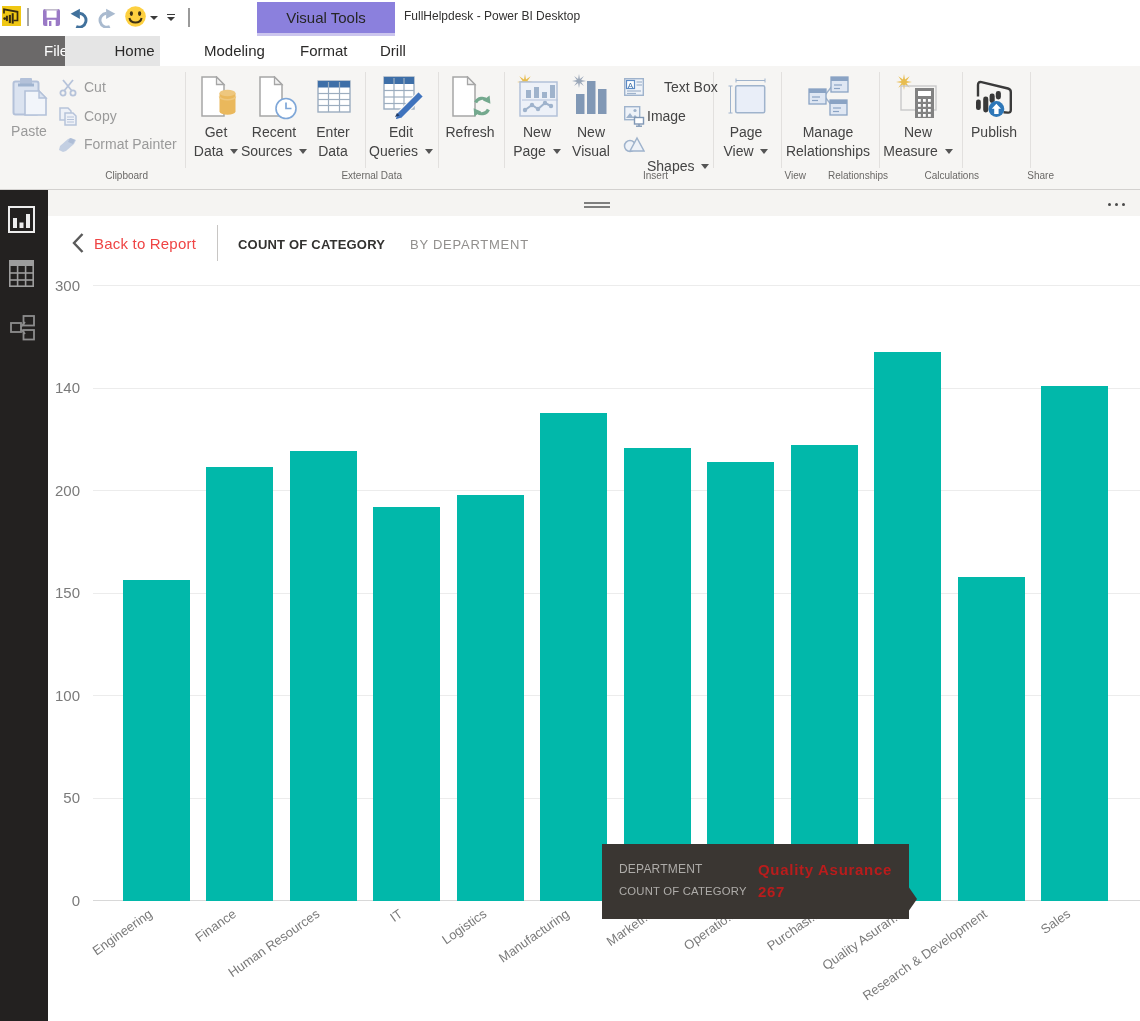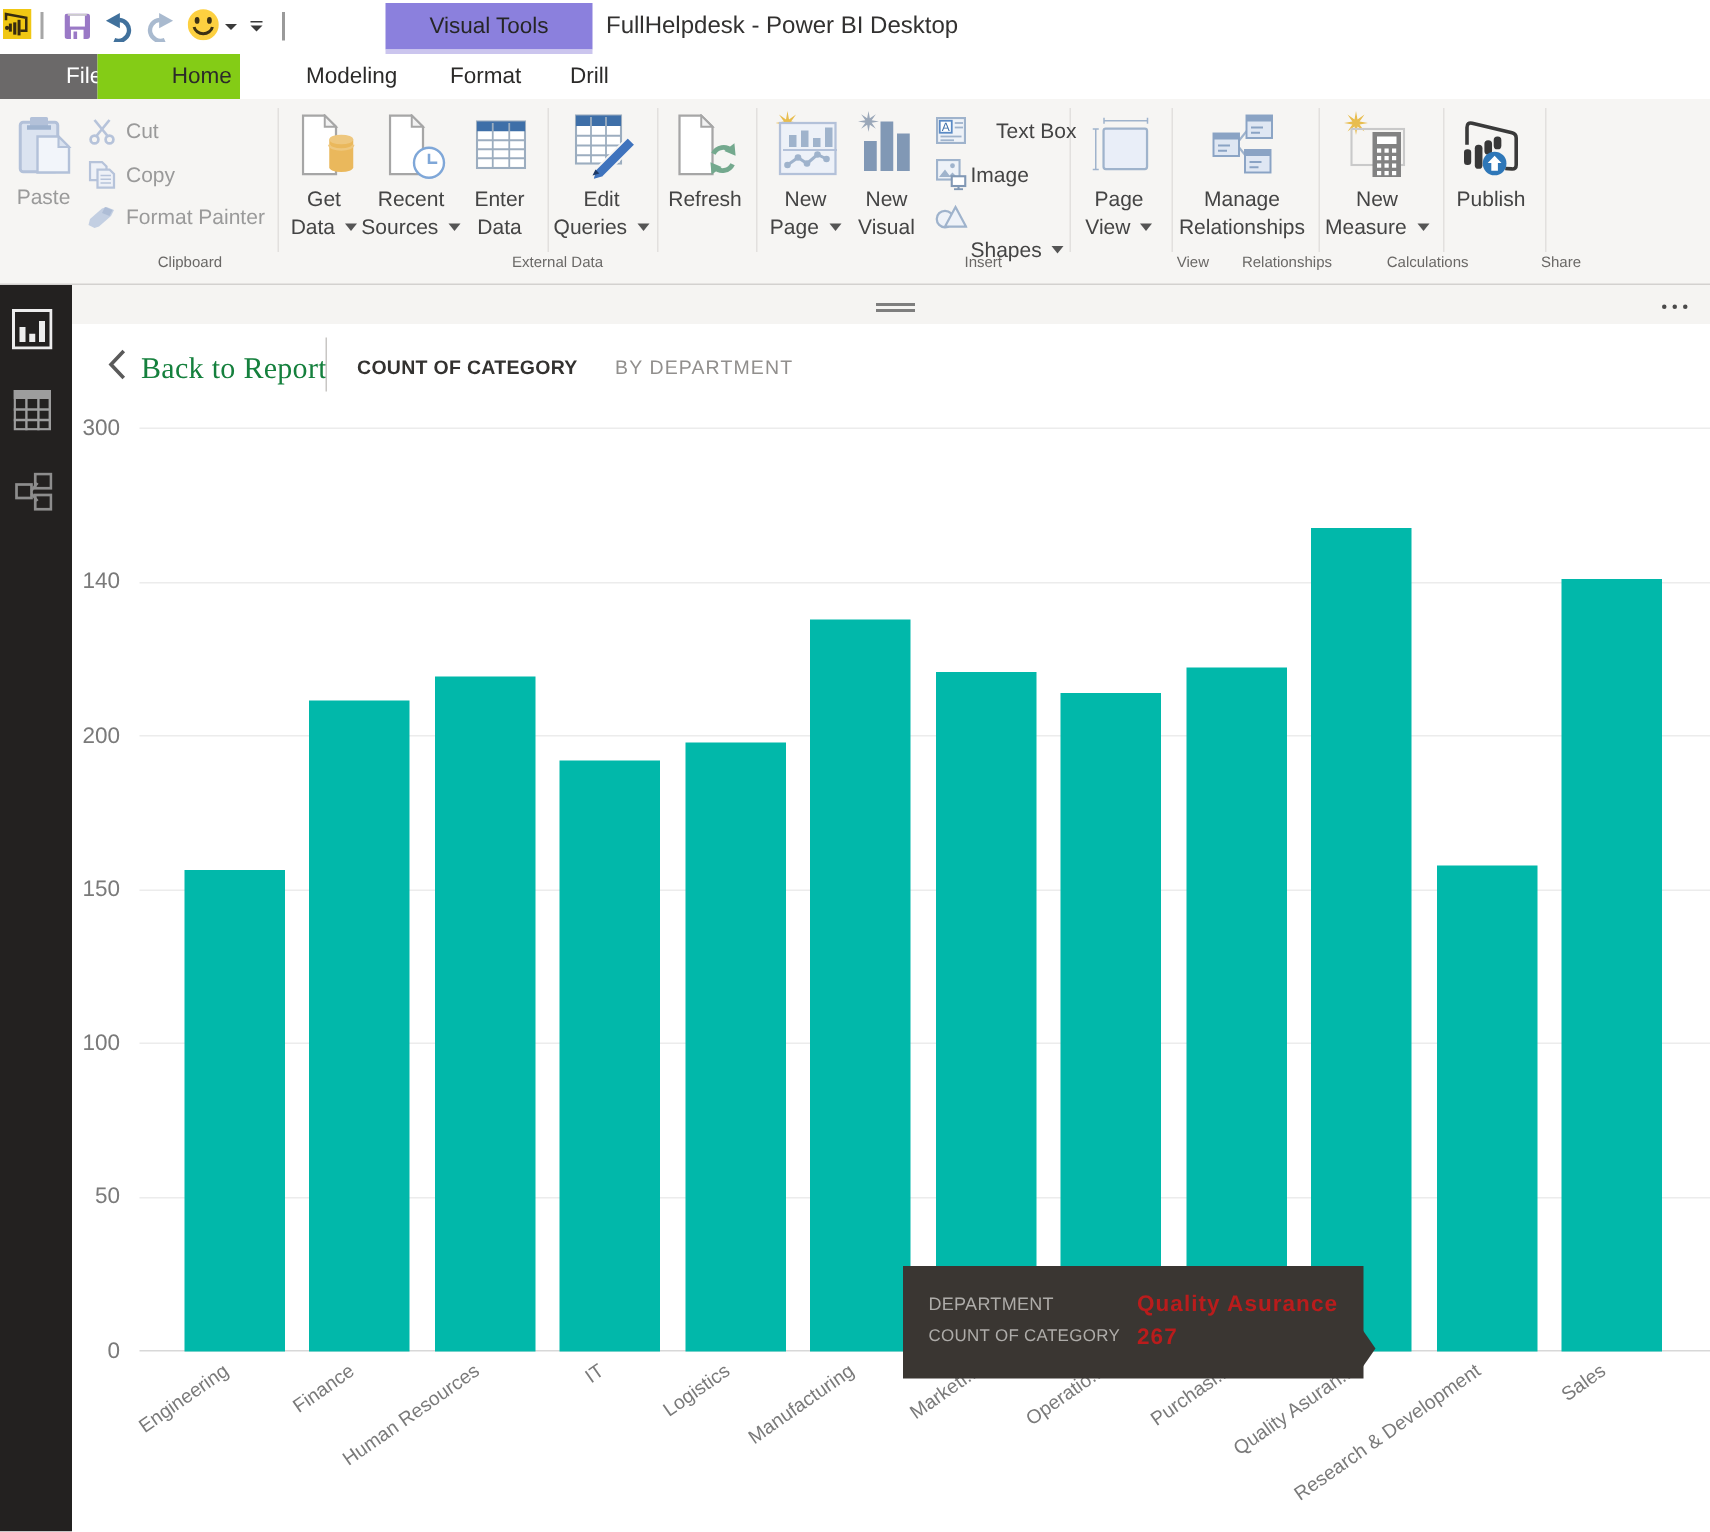--- a/index.html
+++ b/index.html
@@ -6,48 +6,48 @@
 html,body { width:1140px; height:1021px; overflow:hidden; background:#fff;
   font-family:"Liberation Sans", sans-serif; }
 .abs { position:absolute; }
 #stage { position:relative; width:1140px; height:1021px; background:#fff; }
 
 
 #titlebar { position:absolute; left:0; top:0; width:1140px; height:36px; background:#fff; }
 #vtools { position:absolute; left:257px; top:2px; width:138px; height:31px; background:#8b80dd;
   color:#262626; font-size:15px; text-align:center; line-height:31px; }
 #vtools-strip { position:absolute; left:257px; top:33px; width:138px; height:4px; background:#cbc5ee; }
-#apptitle { position:absolute; left:404px; top:9px; font-size:16px; color:#323130; }
+#apptitle { position:absolute; left:404px; top:9px; font-size:12px; color:#323130; }
 
 
 #tabrow { position:absolute; left:0; top:36px; width:1140px; height:30px; background:#fff; }
 .tab { position:absolute; top:0; height:30px; font-size:15px; color:#2b2a29; text-align:center; line-height:29px;padding-left:44px; }
 #tab-file { left:0; width:65px; background:#6b6969; color:#fff; }
-#tab-home { left:65px; width:95px; background:#84cc16; }
+#tab-home { left:65px; width:95px; background:#e5e5e5; }
 #tab-modeling { left:160px; width:96px; }
 #tab-format { left:256px; width:80px; }
 #tab-drill { left:336px; width:59px; }
 
 
 #ribbon { position:absolute; left:0; top:66px; width:1140px; height:124px; background:#f6f5f3;
   border-bottom:1px solid #d3d1cf; }
 .rsep { position:absolute; top:6px; width:1px; height:96px; background:#e2e0de; }
 .rlabel { position:absolute; top:104px; font-size:10px; color:#6a6866; text-align:right; width:120px; }
 .btxt { position:absolute; font-size:14px; color:#444; text-align:center; line-height:19px; white-space:nowrap; }
 .btxt-dis { color:#9a9a9a; }
 .caret { display:inline-block; width:0; height:0; border-left:4px solid transparent;
   border-right:4px solid transparent; border-top:5px solid #555; vertical-align:middle; margin-left:3px; margin-bottom:2px;}
 
 
 #sidebar { position:absolute; left:0; top:190px; width:48px; height:831px; background:#232120; }
 #handlebar { position:absolute; left:48px; top:190px; width:1092px; height:26px; background:#f5f4f2; }
 #chartpanel { position:absolute; left:48px; top:216px; width:1092px; height:805px; background:#fff; }
 
 
-#hdr-back { position:absolute; left:94px; top:235px; font-size:20px; color:#15803d; letter-spacing:0.2px;font-family:Liberation Serif, serif; }
+#hdr-back { position:absolute; left:94px; top:235px; font-size:15px; color:#ef4444; letter-spacing:0.2px; }
 #hdr-sep { position:absolute; left:217px; top:225px; width:1px; height:36px; background:#c8c6c4; }
 #hdr-t1 { position:absolute; left:238px; top:237px; font-size:13px; font-weight:bold; color:#333230; letter-spacing:0.2px; }
 #hdr-t2 { position:absolute; left:410px; top:237px; font-size:13px; color:#918f8d; letter-spacing:0.75px; }
 
 
 .gline { position:absolute; left:93px; width:1047px; height:1px; background:#ececec; }
 .ylab { position:absolute; width:40px; text-align:right; font-size:15px; color:#7a7a7a; }
 .bar { position:absolute; background:#01b8aa; width:67px; }
 .xlab { position:absolute; font-size:13px; color:#7a7a7a; white-space:nowrap;
   transform:rotate(-35deg); transform-origin:100% 0; }

